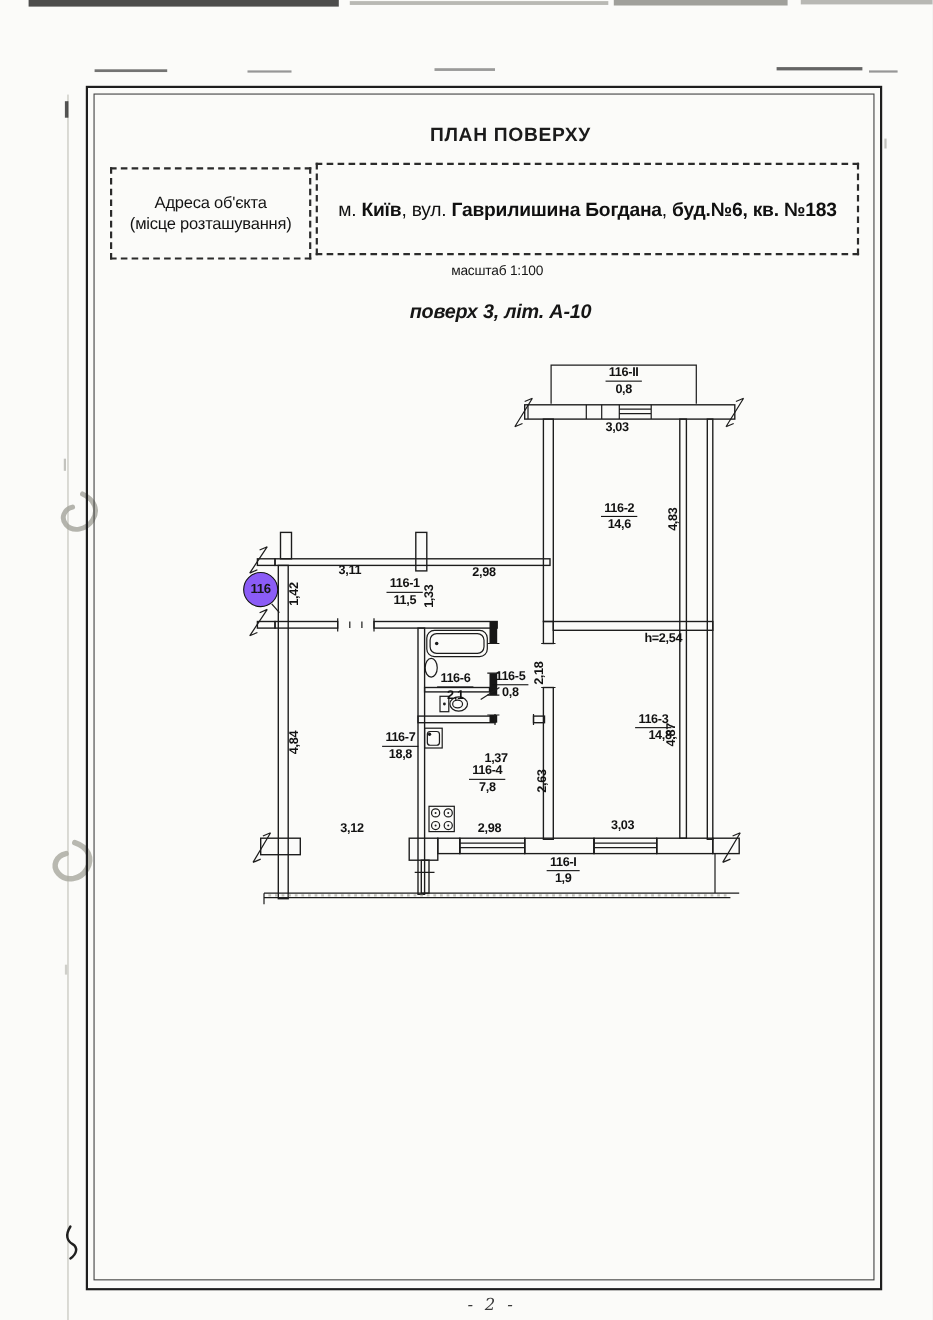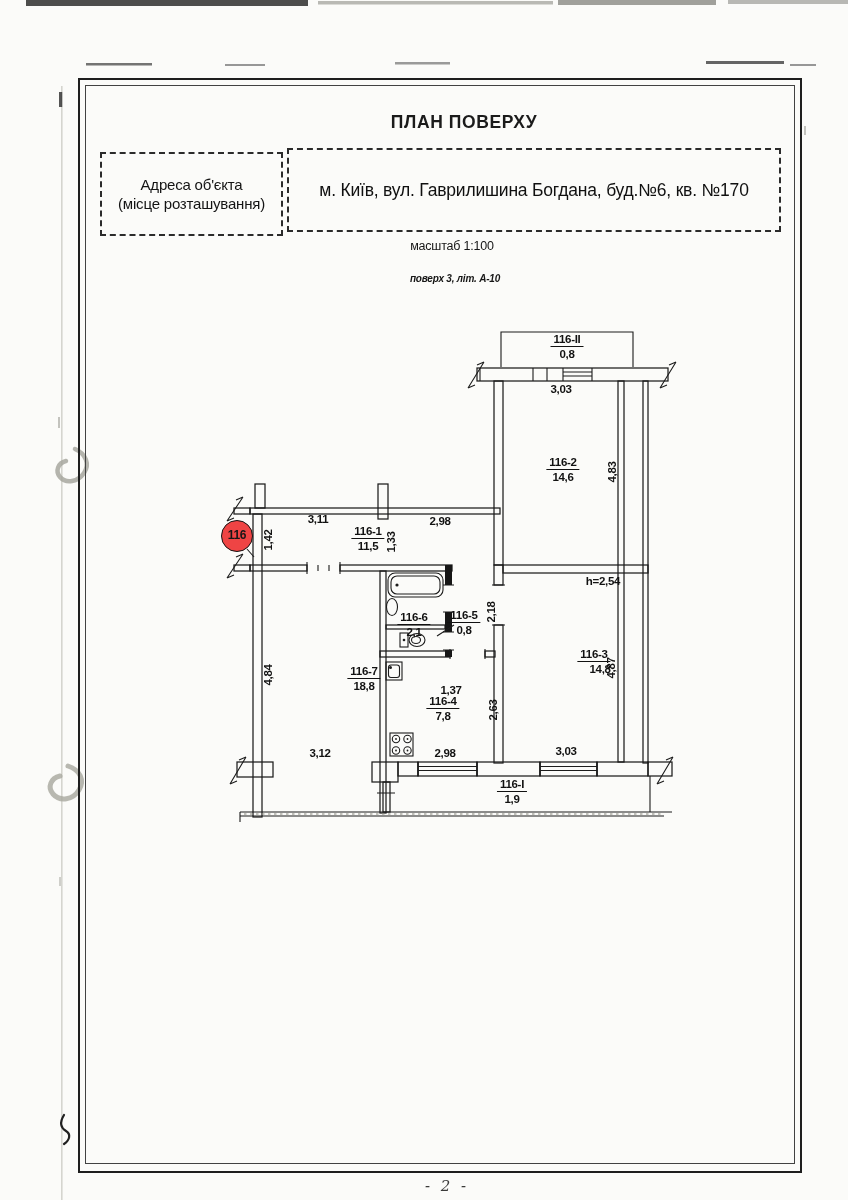--- a/index.html
+++ b/index.html
@@ -11,37 +11,37 @@
   .frame-inner{left:85px;top:85px;width:710px;height:1079px;border:1.3px solid #424242;box-sizing:border-box;}
   
   .page-title{left:440px;top:112px;transform:translateX(-50%);font-size:17.5px;font-weight:bold;
               letter-spacing:.6px;color:#1b1b1b;white-space:nowrap;padding-left:48px;}
   .addr-label-box{left:100px;top:152px;width:183px;height:84px;border:2px dashed #2b2b2b;box-sizing:border-box;
                   display:flex;flex-direction:column;align-items:center;justify-content:center;
                   font-size:15px;line-height:1.3;letter-spacing:-0.2px;color:#141414;}
   .addr-value-box{left:287px;top:148px;width:494px;height:84px;border:2px dashed #2b2b2b;box-sizing:border-box;
                   display:flex;align-items:center;justify-content:center;font-size:17.5px;
                   letter-spacing:-0.2px;color:#101010;white-space:nowrap;}
-  .addr-value-box .b{font-weight:normal;}
+  .addr-value-box .b{font-weight:bold;}
   .scale-note{left:452px;top:239px;transform:translateX(-50%);font-size:12.5px;letter-spacing:-0.2px;}
-  .floor-note{left:455px;top:273px;transform:translateX(-50%);font-size:10px;font-weight:bold;
+  .floor-note{left:455px;top:273px;transform:translateX(-50%);font-size:18px;font-weight:bold;
               font-style:italic;letter-spacing:-0.2px;}
   
   .room-label{position:absolute;transform:translateX(-50%);text-align:center;
               font-size:11.5px;font-weight:bold;line-height:1.12;letter-spacing:-0.3px;
               color:#121212;white-space:nowrap;}
   .room-label .num{display:block;border-bottom:1.4px solid #121212;padding:0 3px 0px;}
   .room-label .area{display:block;padding-top:1px;}
   .dim-label{position:absolute;transform:translate(-50%,-50%);font-size:11.5px;font-weight:bold;
              letter-spacing:-0.3px;color:#121212;white-space:nowrap;}
   .dim-label.rot{transform:translate(-50%,-50%) rotate(-90deg);}
   .dim-label.ital{}
   .unit-circle{left:221px;top:520px;width:32px;height:32px;border:1.5px solid #141414;border-radius:50%;
                box-sizing:border-box;text-align:center;line-height:29px;font-size:12px;font-weight:bold;
-               letter-spacing:-0.3px;background:#ef4444;}
+               letter-spacing:-0.3px;background:#8b5cf6;}
   .page-number{left:447px;top:1177px;transform:translateX(-50%);font-family:"DejaVu Serif",serif;
                font-style:italic;font-size:15px;letter-spacing:3px;color:#3a3a3a;}
   svg{display:block;}
 </style>
 </head>
 <body>
 
 <div class="page">
 
   <svg class="abs" width="848" height="1200" style="left:0;top:0;">
@@ -70,21 +70,21 @@
   <div class="abs frame-inner"></div>
 
   <div class="abs page-title">ПЛАН ПОВЕРХУ</div>
 
   <div class="abs addr-label-box">
     <span>Адреса об'єкта</span>
     <span>(місце розташування)</span>
   </div>
 
   <div class="abs addr-value-box">
-    <span><span>м. </span><span class="b">Київ</span><span>, вул. </span><span class="b">Гаврилишина Богдана</span><span>, </span><span class="b">буд.№6, кв. №170</span></span>
+    <span><span>м. </span><span class="b">Київ</span><span>, вул. </span><span class="b">Гаврилишина Богдана</span><span>, </span><span class="b">буд.№6, кв. №183</span></span>
   </div>
 
   <div class="abs scale-note">масштаб 1:100</div>
   <div class="abs floor-note">поверх 3, літ. А-10</div>
 
   <svg class="abs" width="848" height="1200" style="left:0;top:0;">
 
     <g stroke="#1c1c1c" stroke-width="1.25" fill="none">
       <rect x="477" y="368" width="191" height="13"></rect>
       <rect x="643" y="381" width="5" height="382"></rect>

